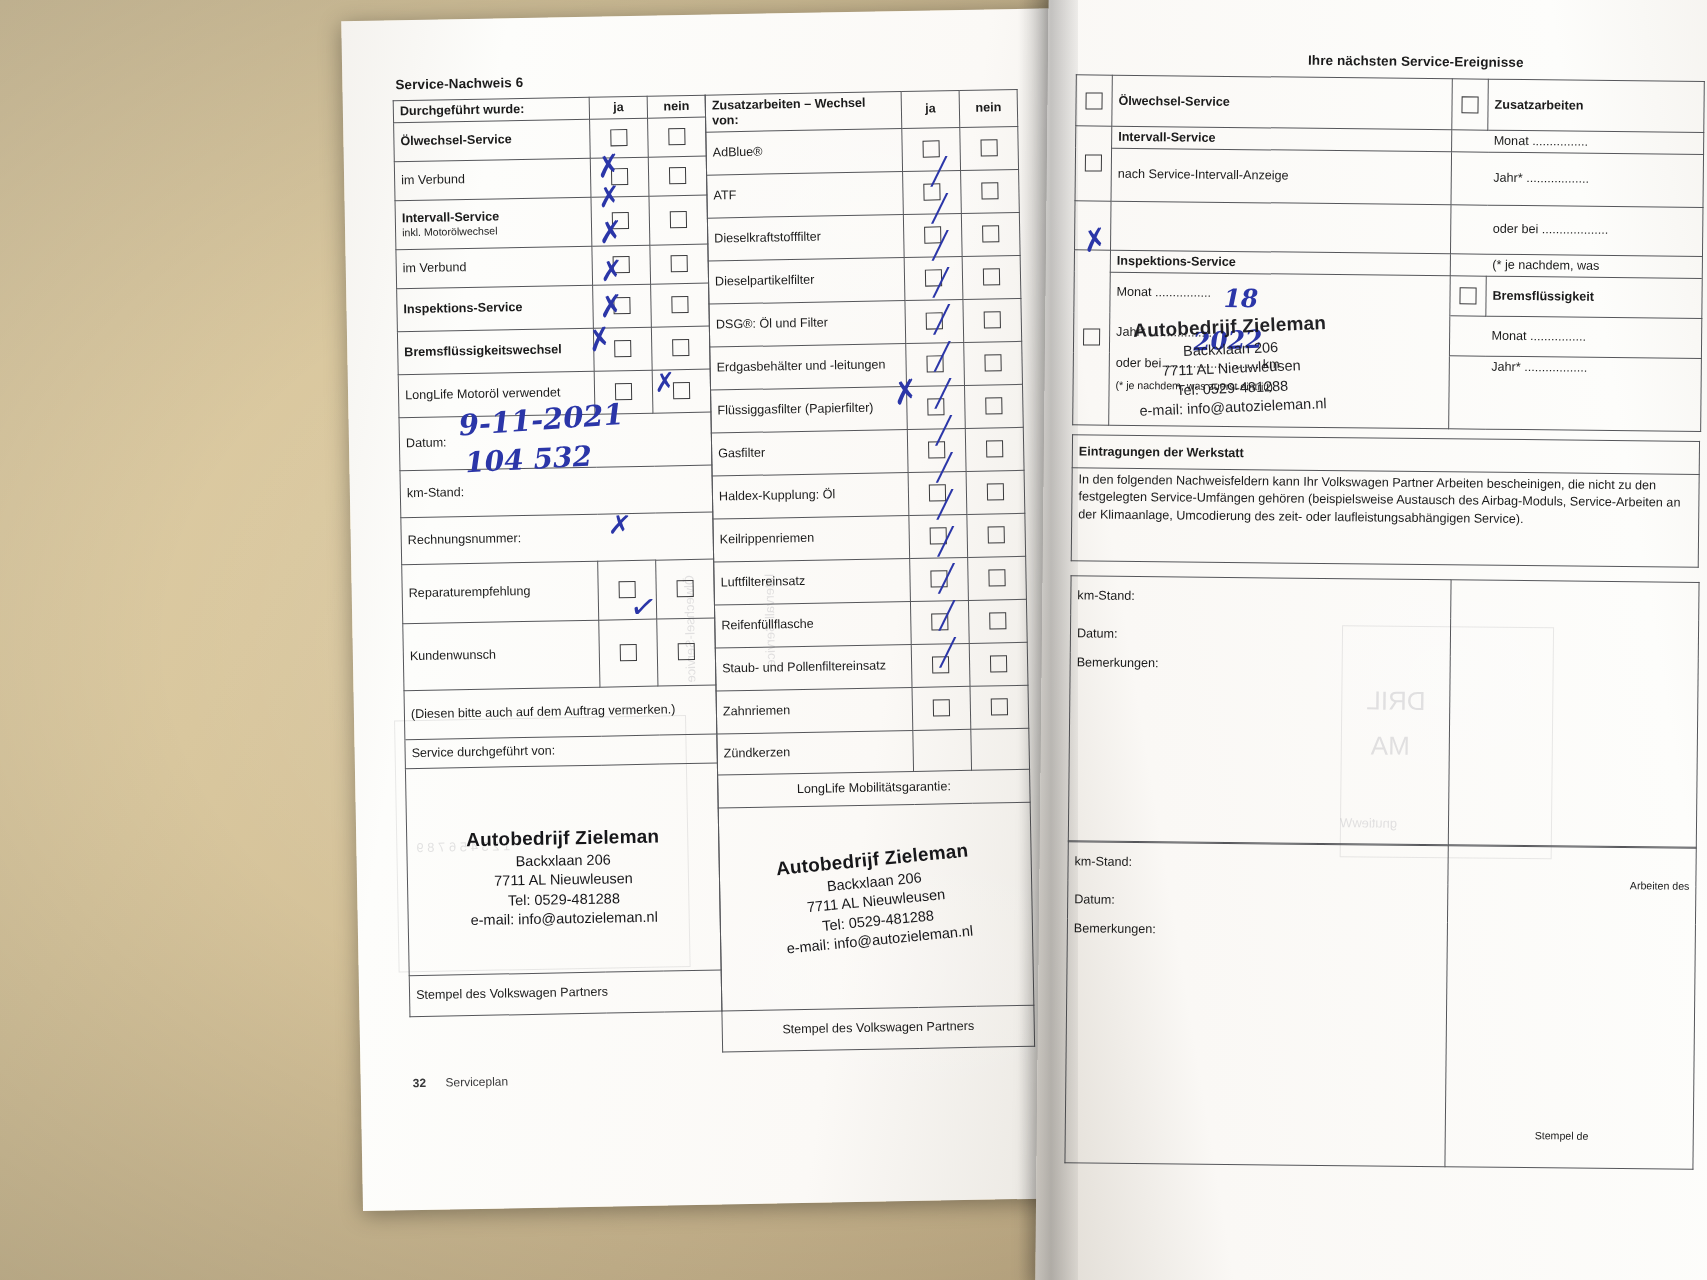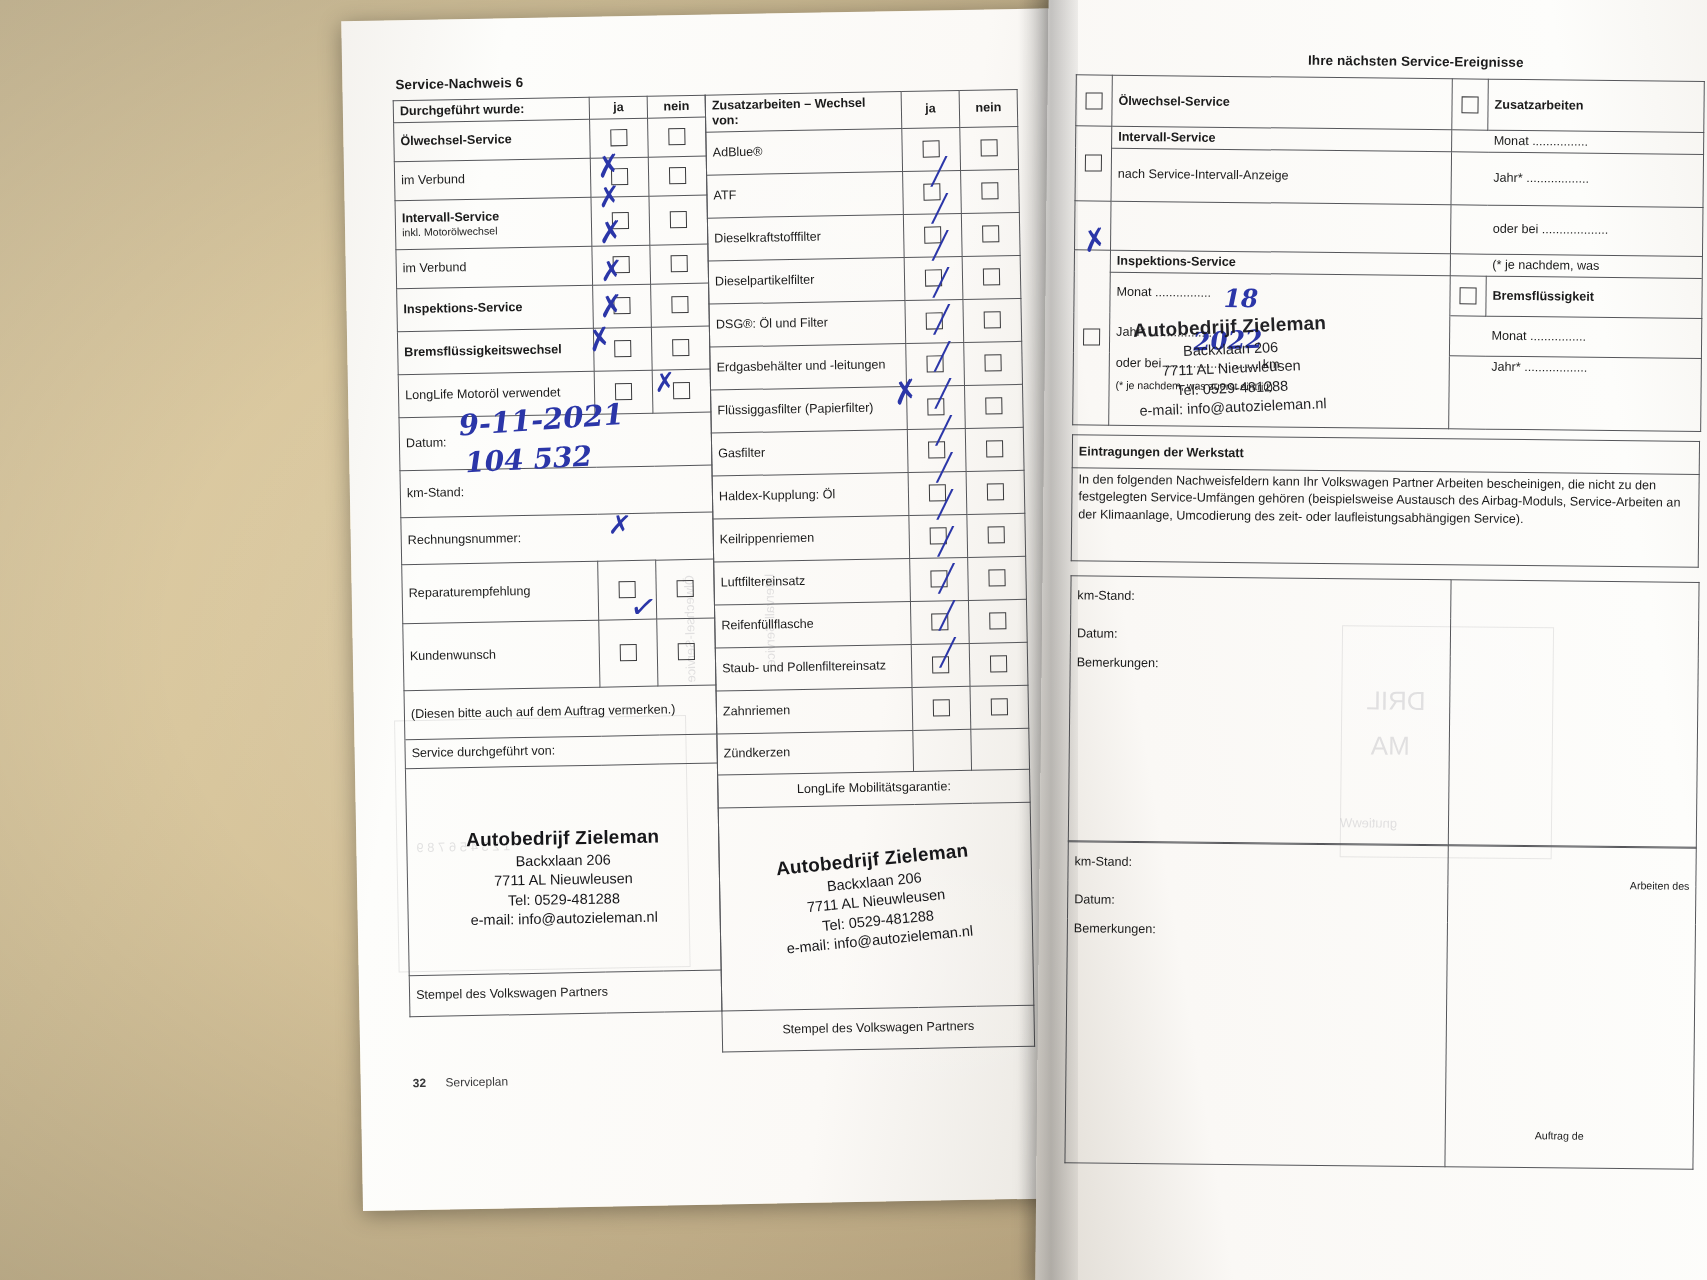--- a/index.html
+++ b/index.html
@@ -593,20 +593,20 @@
           </tr>
           <tr>
             <td style="height:32px; border-bottom:none; border-top:none;">Datum:</td>
           </tr>
           <tr>
             <td style="height:238px; vertical-align:top; border-top:none;">Bemerkungen:</td>
           </tr>
         </tbody>
           </table>
 
-        <div class="sm" style="position:absolute; left:470px; top:690px;">Auftrag de</div>
+        <div class="sm" style="position:absolute; left:470px; top:690px;">Stempel de</div>
       </div>
     </div>
 
     <div class="gutter"></div>
     <div class="page-edge"></div>
   </div>
 </div>
 
 </body></html>

